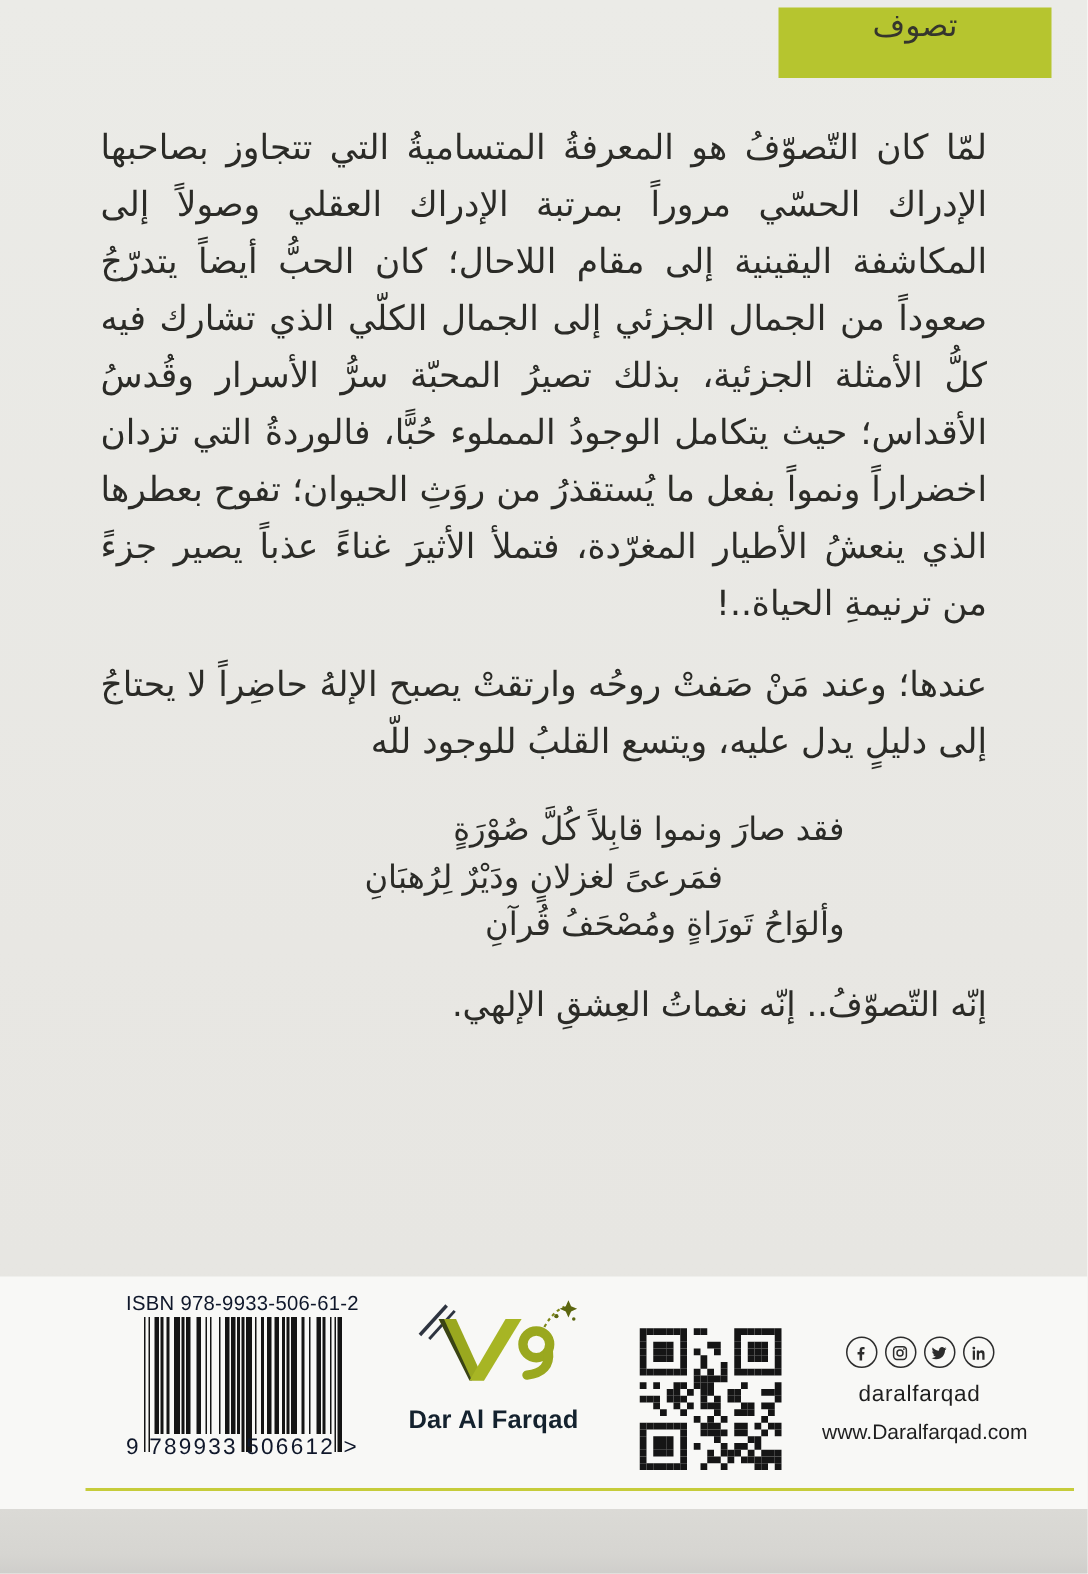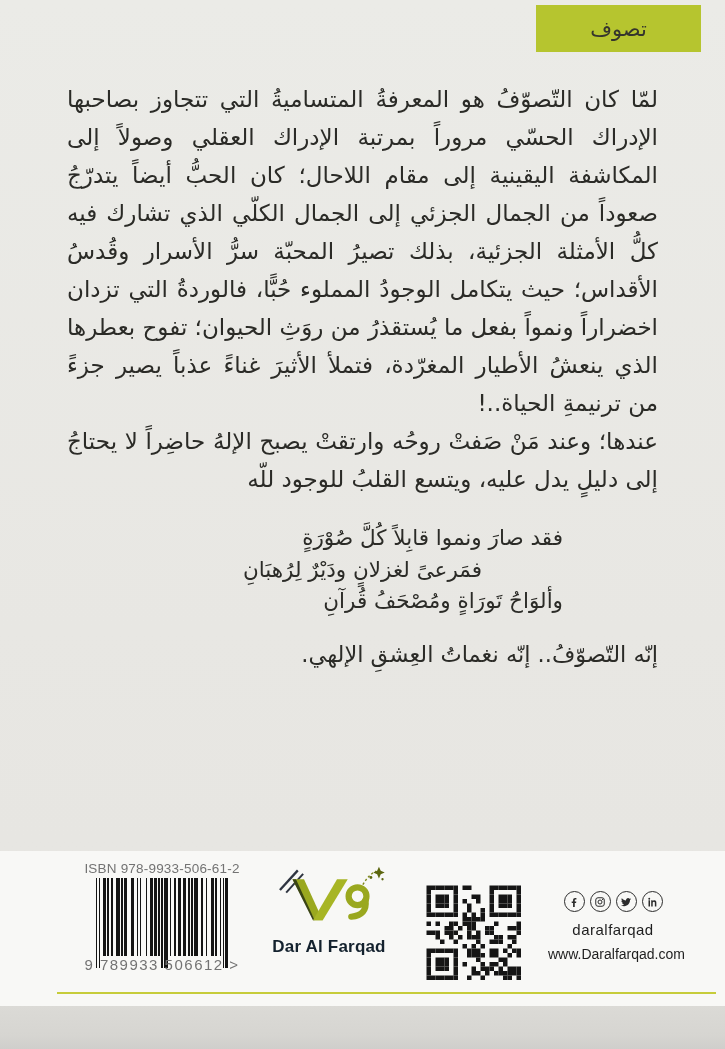--- a/index.html
+++ b/index.html
@@ -6,54 +6,54 @@
   html,body { width:725px; height:1049px; }
   body { font-family:"DejaVu Sans", sans-serif; overflow:hidden; }
 
   .book-cover {
     position:relative; width:725px; height:1049px;
     background:linear-gradient(180deg,#ebebe7 0%, #e8e7e3 60%, #e6e5e1 100%);
   }
 
   
   .category-badge {
-    position:absolute; top:5px; right:24px; width:165px; height:47px;
-    background:#b6c52f; display:flex; align-items:center; justify-content:center;
+    position:absolute; top:5px; right:24px; width:182px; height:47px;
+    background:#b6c52f; display:flex; justify-content:center;
     color:#35352d; font-size:21px;
   }
 
   
   .content {
     position:absolute; top:80px; right:67px; left:67px;
     direction:rtl; color:#2b2b27;
   }
   .para {
     font-size:23px; line-height:38px;
     text-align:justify; text-align-last:right;
   }
-  .para + .para { }
+  .para + .para { margin-top:16px; }
   .poem { margin-top:24px; font-size:21.5px; line-height:31.5px; }
   .poem-line { display:block; text-align:right; white-space:nowrap; }
   .poem-line:nth-child(odd)  { margin-left:0;  padding-left:0;  margin-right:95px; }
   .poem-line:nth-child(even) { margin-right:176px; }
   .closing { margin-top:24px; font-size:22.5px; text-align:right; }
 
   
   .footer-band {
     position:absolute; top:851px; left:0; right:0; height:155px;
     background:#f8f8f6;
   }
   .accent-line {
     position:absolute; bottom:12px; left:57px; right:9px; height:2px;
     background:#c6cc3a;
   }
 
   
-  .barcode-block { position:absolute; left:84px; top:10px; width:156px; text-align:center;
-                   font-family:"Liberation Sans", sans-serif; color:#737373; }
+  .barcode-block { position:absolute; left:84px; top:10px; width:156px; text-align:left;
+                   font-family:"Liberation Sans", sans-serif; color:#0f172a; }
   .isbn-label { font-size:13.5px; letter-spacing:0.2px; white-space:nowrap; }
   .bars { margin-top:2px; height:90px; display:flex; align-items:flex-start; justify-content:center; }
   .bar { background:#141414; }
   .gap { background:transparent; }
   .barcode-digits { margin-top:-12px; font-size:15px; letter-spacing:1.5px; white-space:nowrap;
                     background:transparent; }
 
   
   .logo-block { position:absolute; left:258px; top:14px; width:142px; text-align:center; }
   .logo-name { margin-top:2px; font-family:"Liberation Sans", sans-serif; font-weight:bold;

